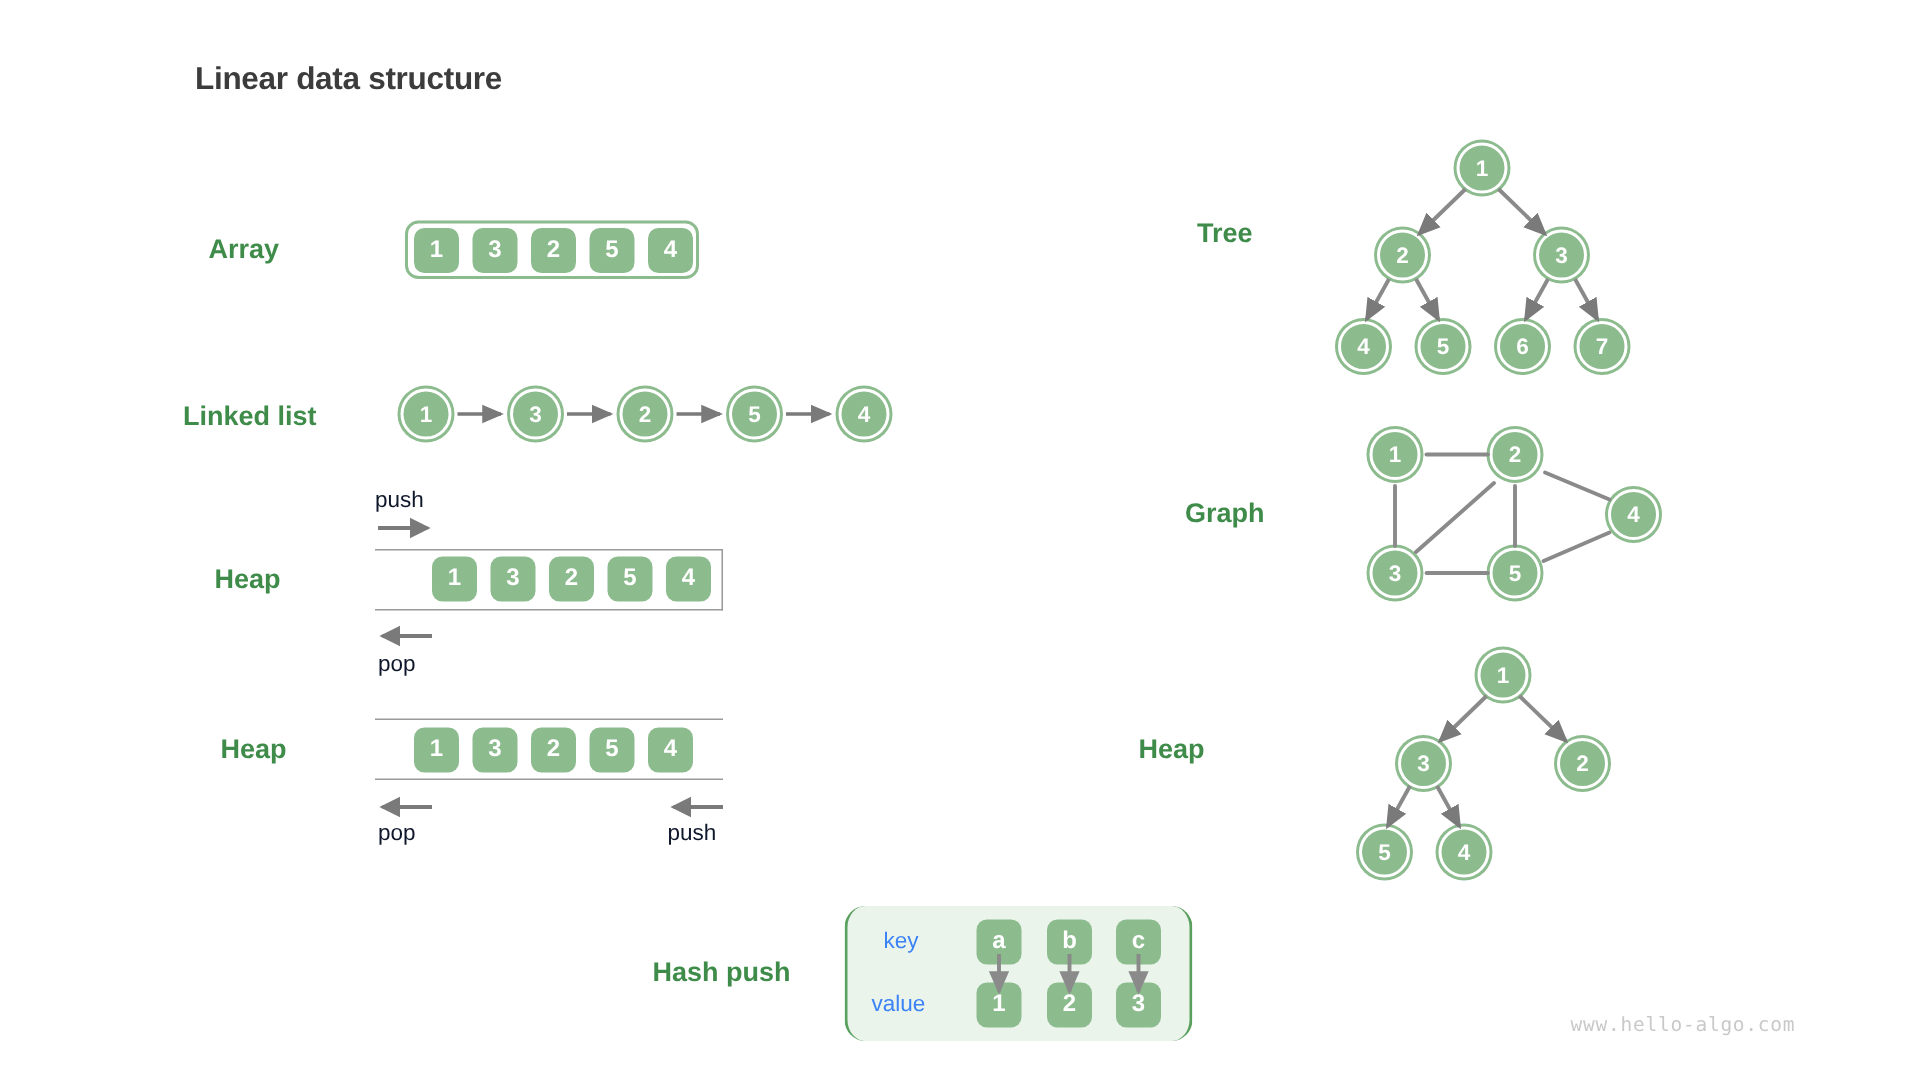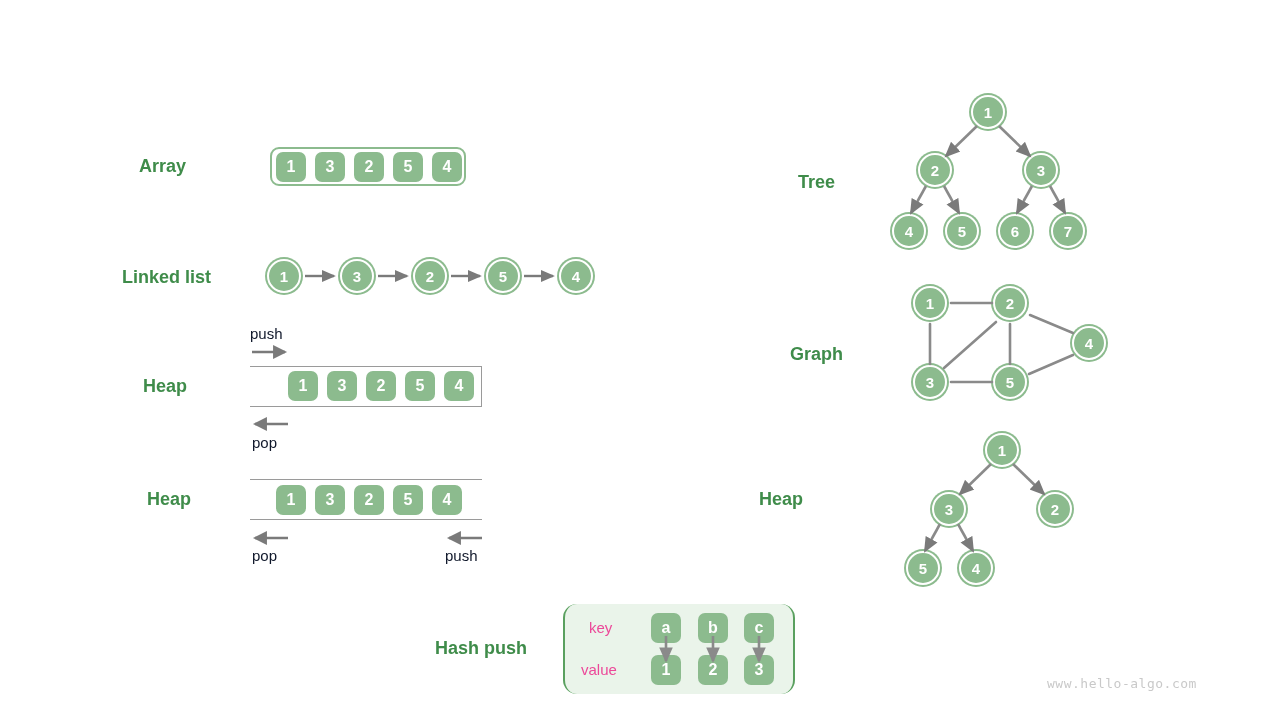--- a/index.html
+++ b/index.html
@@ -125,21 +125,21 @@
     background: #eaf4ea;
     border: 2px solid #5aa05f;
     border-top: none;
     border-bottom: none;
     border-radius: 14px;
     box-sizing: border-box;
   }
   .hash-rowlabel {
     position: absolute;
     font-size: 15px;
-    color: #ec4899;
+    color: #3b82f6;
     font-weight: normal;
     white-space: nowrap;
     text-align: right;
   }
 
   
   .op-label {
     position: absolute;
     font-size: 15px;
     color: #0f172a;
@@ -164,29 +164,30 @@
     width: 1280px;
     height: 720px;
     pointer-events: none;
   }
 </style>
 </head>
 <body>
 
 <div class="canvas">
 
+  <div class="col-title" id="title-linear">Linear data structure</div>
 
   <div class="row-label right-anchor" style="left:186px; top:156px;">Array</div>
   <div class="row-label right-anchor" style="left:211px; top:267px;">Linked list</div>
   <div class="row-label right-anchor" style="left:187px; top:376px;">Heap</div>
   <div class="row-label right-anchor" style="left:191px; top:489px;">Heap</div>
   <div class="row-label right-anchor" style="left:527px; top:638px;">Hash push</div>
 
-  <div class="row-label right-anchor" style="left:835px; top:172px;">Tree</div>
-  <div class="row-label right-anchor" style="left:843px; top:344px;">Graph</div>
+  <div class="row-label right-anchor" style="left:835px; top:145px;">Tree</div>
+  <div class="row-label right-anchor" style="left:843px; top:332px;">Graph</div>
   <div class="row-label right-anchor" style="left:803px; top:489px;">Heap</div>
 
   <div id="array-frame"></div>
   <div class="cell" style="left:276px; top:152px;">1</div>
   <div class="cell" style="left:315px; top:152px;">3</div>
   <div class="cell" style="left:354px; top:152px;">2</div>
   <div class="cell" style="left:393px; top:152px;">5</div>
   <div class="cell" style="left:432px; top:152px;">4</div>
 
   <div class="node" style="left:267px; top:259px;">1</div>

